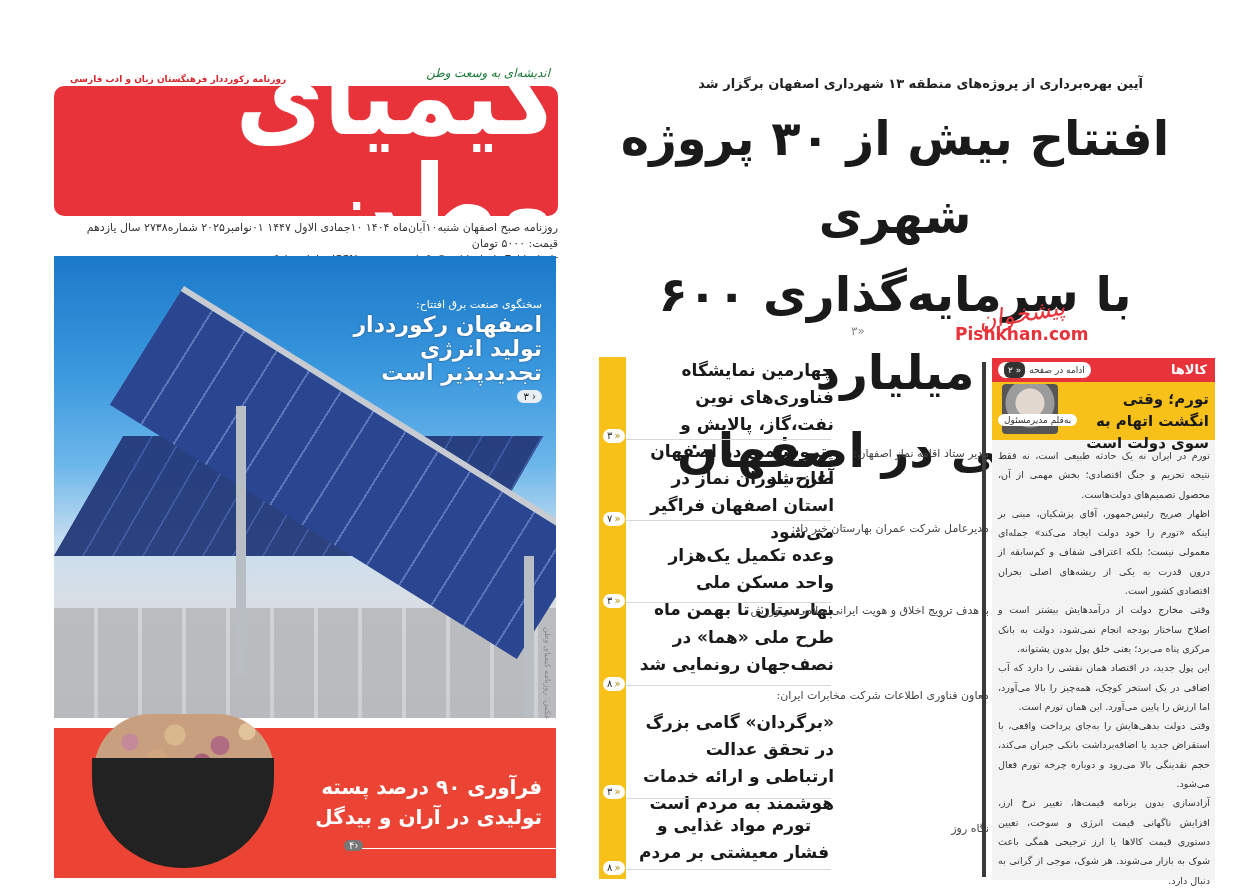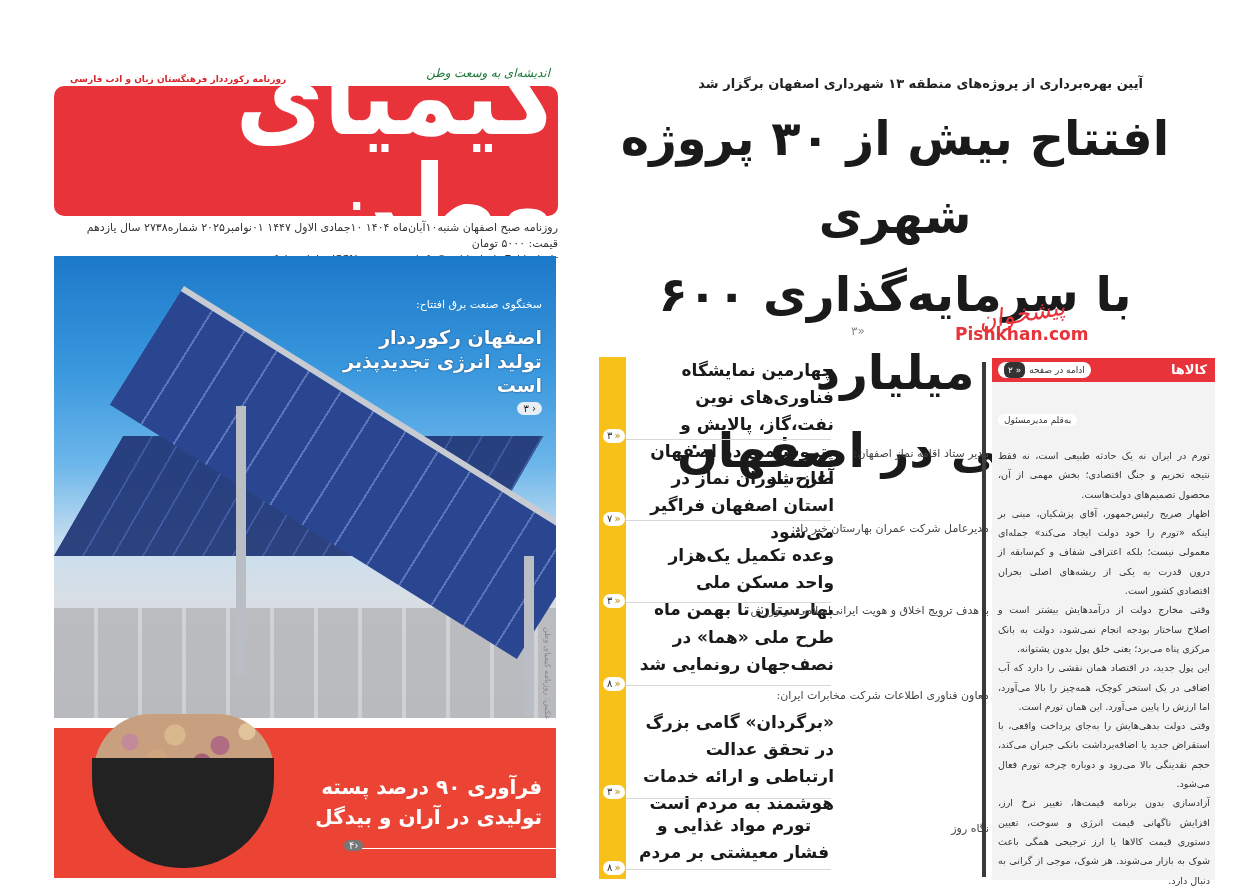--- a/index.html
+++ b/index.html
@@ -29,21 +29,21 @@
   .panel-far { position: absolute; left: 0; top: 180px; width: 420px; height: 120px; background: repeating-linear-gradient(90deg, #243a7a 0 28px, #3b56a0 28px 30px), #243a7a;
     transform: skewX(-30deg); transform-origin: bottom left; opacity: 0.95; }
   .panel-near { position: absolute; left: 130px; top: 30px; width: 480px; height: 140px;
     background: repeating-linear-gradient(90deg, #2b4690 0 36px, #5a75b8 36px 38px);
     transform: rotate(32deg); transform-origin: top left; border-top: 6px solid #c8ccd2; }
   .frame-leg { position: absolute; width: 10px; background: #b9bec5; }
   .blocks { position: absolute; left: 0; bottom: 0; width: 100%; height: 110px;
     background: repeating-linear-gradient(90deg, #b5b7ba 0 40px, #cfd1d3 40px 44px); opacity: 0.85; }
   .photo-caption { position: absolute; right: 14px; top: 42px; width: 200px; text-align: right; }
   .photo-kicker { font-size: 11px; color: #fff; }
-  .photo-title { font-size: 19px; font-weight: bold; color: #fff; line-height: 24px; margin-top: 14px; text-shadow: 0 0 2px #1a3f6a; }
+  .photo-title { font-size: 22px; font-weight: bold; color: #fff; line-height: 24px; margin-top: 2px; text-shadow: 0 0 2px #1a3f6a; }
   .photo-page { display: inline-block; margin-top: 4px; font-size: 10px; color: #1a1a1a; background: #e8eef3; padding: 1px 6px; border-radius: 10px; }
   .photo-credit { position: absolute; left: 538px; top: 560px; width: 14px; height: 160px; writing-mode: vertical-rl; font-size: 8px; color: #888; overflow: hidden; }
 
   
   .pista-box { position: absolute; left: 54px; top: 728px; width: 502px; height: 150px; background: #ec4434; overflow: visible; }
   .bowl { position: absolute; left: 38px; top: 30px; width: 182px; height: 110px; background: #222; border-radius: 0 0 90px 90px; }
   .nuts { position: absolute; left: 40px; top: -14px; width: 180px; height: 70px; border-radius: 90px 90px 20px 20px;
     background: radial-gradient(circle at 20% 40%, #c48a9a 0 8px, transparent 9px),
                 radial-gradient(circle at 45% 30%, #d9b88e 0 10px, transparent 11px),
                 radial-gradient(circle at 70% 45%, #b06c82 0 9px, transparent 10px),
@@ -203,20 +203,24 @@
 <div class="vline"></div>
 
 <div class="editorial">
   <div class="ed-header">
     <span class="ed-label">کالاها</span>
     <span class="ed-cont">
       <span>ادامه در صفحه</span>
       <span class="chev">« <span>۲</span></span>
     </span>
   </div>
+  <div class="ed-yellow">
+    <div class="ed-photo"></div>
+    <div class="ed-title">تورم؛ وقتی انگشت اتهام به سوی دولت است</div>
+  </div>
   <div class="ed-byline">به‌قلم مدیرمسئول</div>
   <div class="ed-body">
     <p>تورم در ایران نه یک حادثه طبیعی است، نه فقط نتیجه تحریم و جنگ اقتصادی؛ بخش مهمی از آن، محصول تصمیم‌های دولت‌هاست.</p>
     <p>اظهار صریح رئیس‌جمهور، آقای پزشکیان، مبنی بر اینکه «تورم را خود دولت ایجاد می‌کند» جمله‌ای معمولی نیست؛ بلکه اعترافی شفاف و کم‌سابقه از درون قدرت به یکی از ریشه‌های اصلی بحران اقتصادی کشور است.</p>
     <p>وقتی مخارج دولت از درآمدهایش بیشتر است و اصلاح ساختار بودجه انجام نمی‌شود، دولت به بانک مرکزی پناه می‌برد؛ یعنی خلق پول بدون پشتوانه.</p>
     <p>این پول جدید، در اقتصاد همان نقشی را دارد که آب اضافی در یک استخر کوچک، همه‌چیز را بالا می‌آورد، اما ارزش را پایین می‌آورد. این همان تورم است.</p>
     <p>وقتی دولت بدهی‌هایش را به‌جای پرداخت واقعی، با استقراض جدید یا اضافه‌برداشت بانکی جبران می‌کند، حجم نقدینگی بالا می‌رود و دوباره چرخه تورم فعال می‌شود.</p>
     <p>آزادسازی بدون برنامه قیمت‌ها، تغییر نرخ ارز، افزایش ناگهانی قیمت انرژی و سوخت، تعیین دستوری قیمت کالاها یا ارز ترجیحی همگی باعث شوک به بازار می‌شوند. هر شوک، موجی از گرانی به دنبال دارد.</p>
     <p>بزرگ شدن دولت، افزایش تعداد کارمندان، حقوق‌های غیرمولد، شرکت‌های دولتی زیان‌ده و پروژه‌های نیمه‌تمام، هزینه‌هایی هستند که از جیب مردم و با تورم تأمین می‌شوند. ...</p>
   </div>

